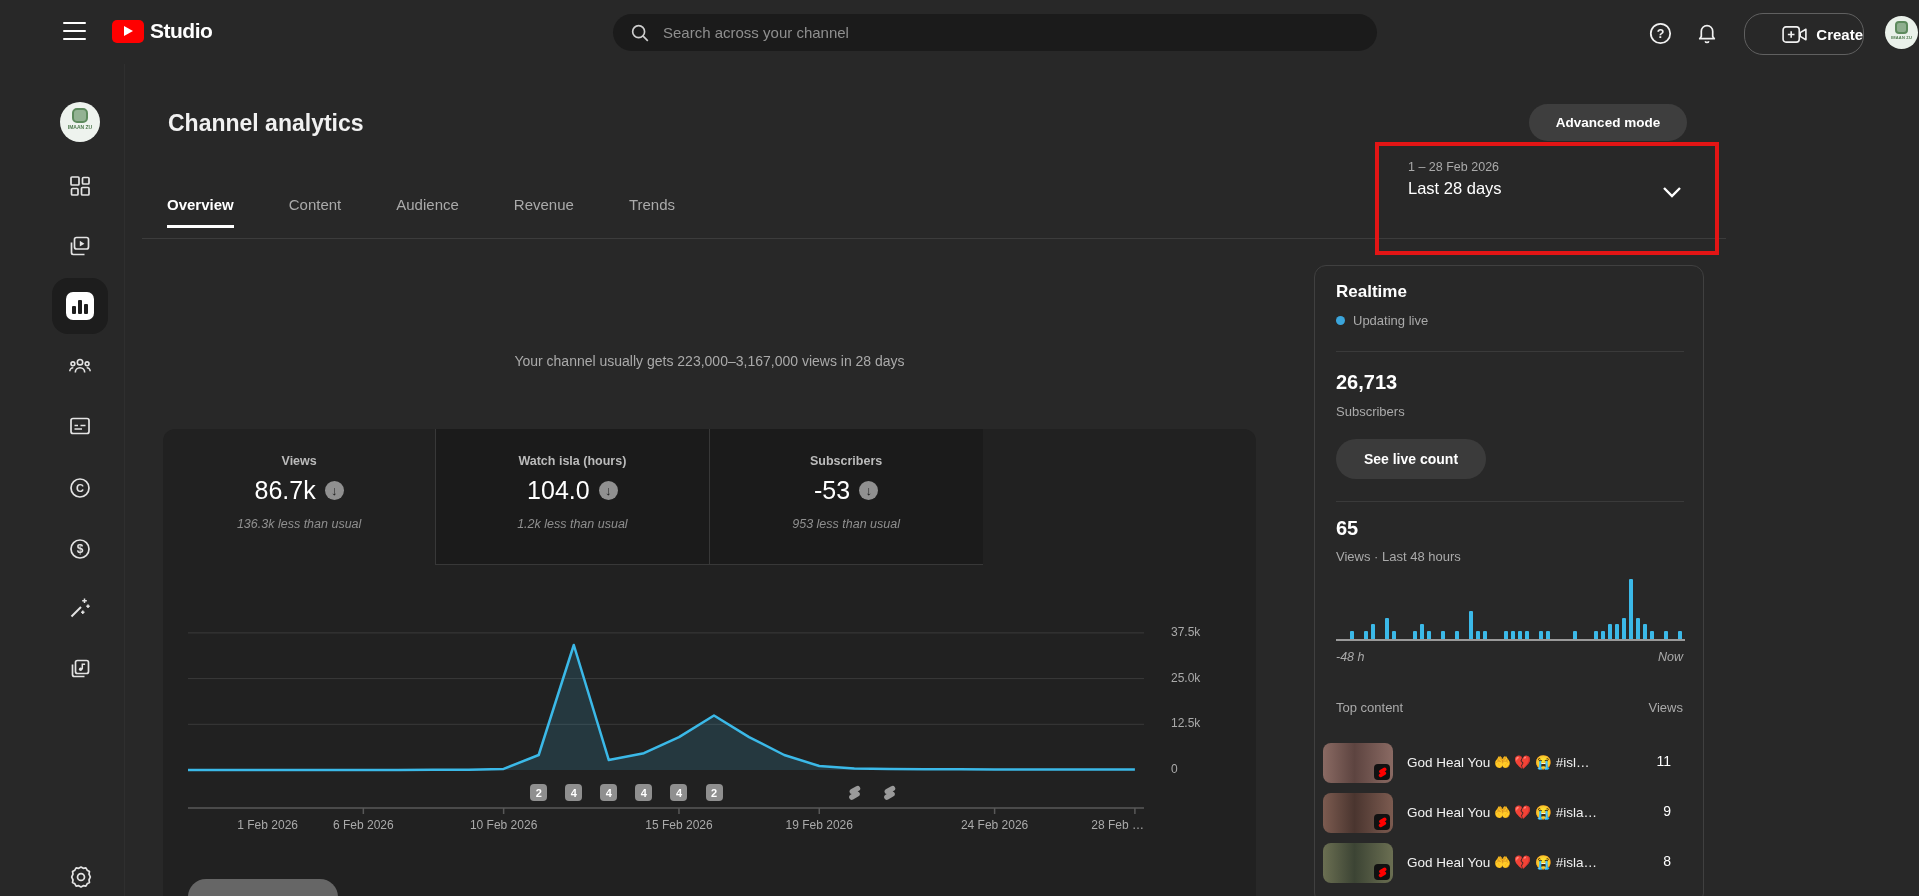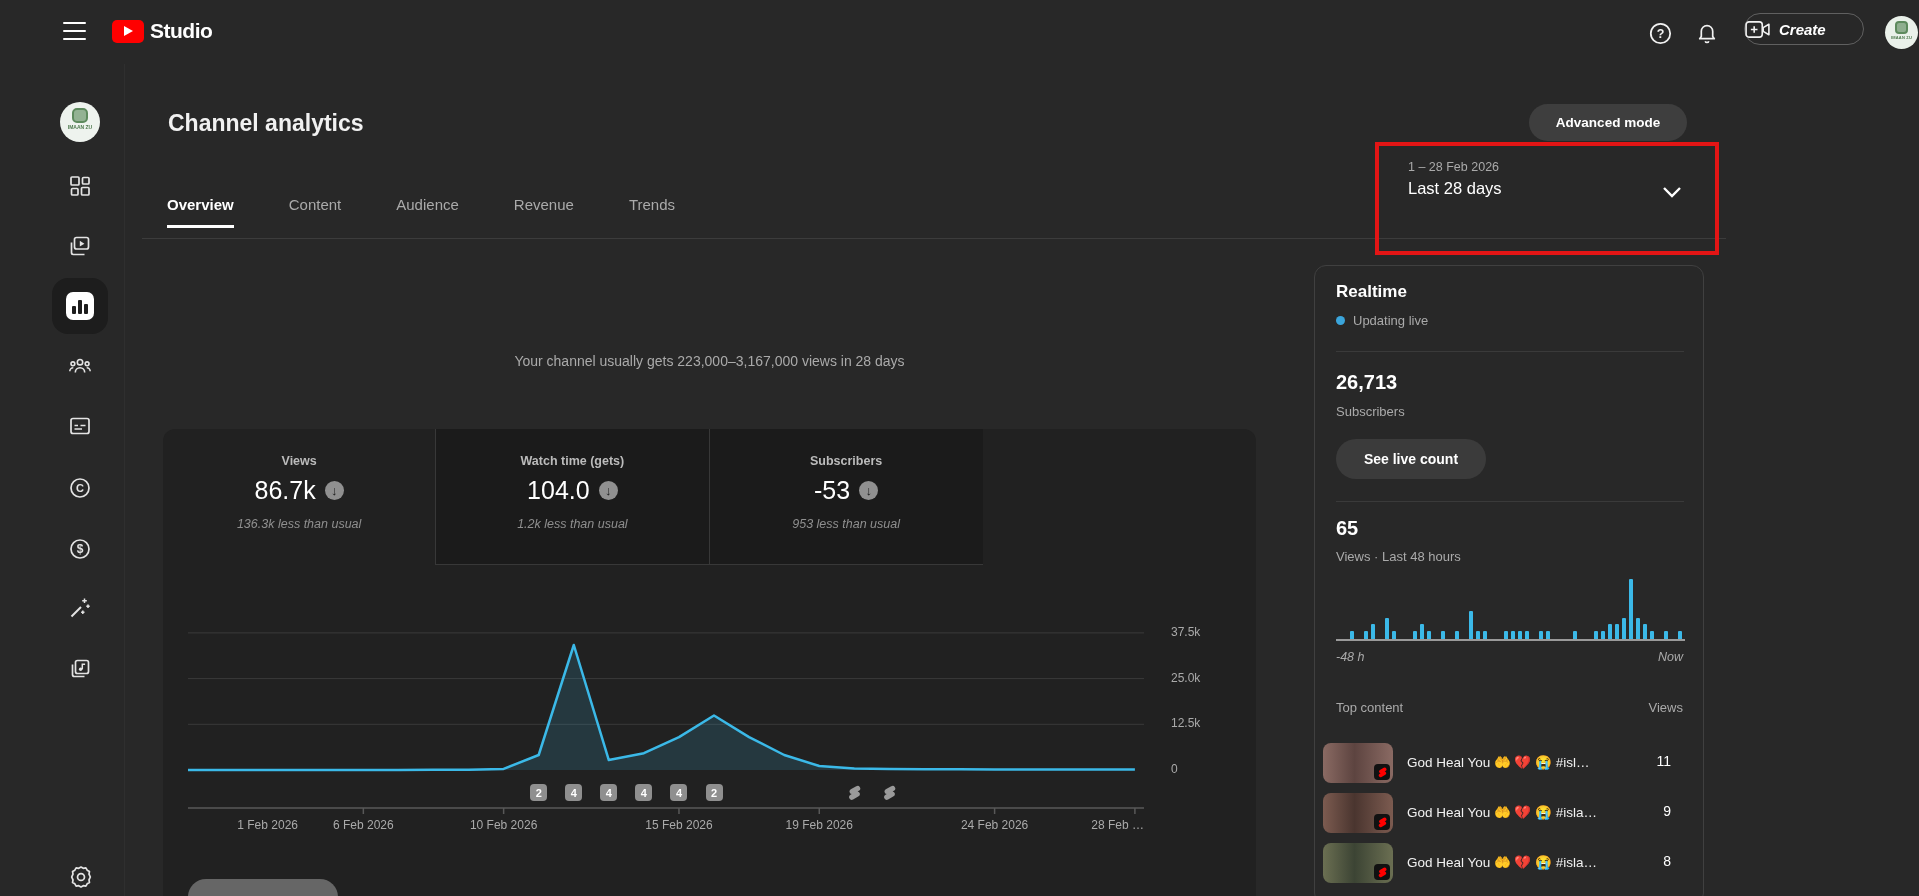--- a/index.html
+++ b/index.html
@@ -17,23 +17,23 @@
   .logo-badge:after { content:""; position:absolute; left:12px; top:6.5px; border-left:9px solid #fff;
     border-top:5px solid transparent; border-bottom:5px solid transparent; }
   .logo-text { color:#fff; font-size:21px; font-weight:700; letter-spacing:-0.5px; }
   .searchbar { position:absolute; left:577px; top:14px; width:764px; height:37px; background:#1b1b1b;
     border-radius:19px; display:flex; align-items:center; padding-left:16px; }
   .searchbar input { background:transparent; border:none; outline:none; color:#ddd; font-size:15px;
     width:660px; margin-left:12px; font-family:"Liberation Sans", sans-serif; }
   .searchbar input::placeholder { color:#8f8f8f; }
   .tb-icon { position:absolute; top:20px; width:26px; height:26px; display:flex; align-items:center;
     justify-content:center; cursor:pointer; }
-  .create-btn { position:absolute; left:1708px; top:13px; width:120px; height:32px; border:1px solid #606060;
-    border-radius:19px; display:flex; align-items:center; justify-content:flex-start; gap:9px; color:#fff;
-    font-size:15px; font-weight:600; cursor:pointer;font-style:italic; }
+  .create-btn { position:absolute; left:1708px; top:13px; width:120px; height:42px; border:1px solid #606060;
+    border-radius:19px; display:flex; align-items:center; justify-content:flex-end; gap:9px; color:#fff;
+    font-size:15px; font-weight:600; cursor:pointer; }
   .avatar { position:absolute; left:1849px; top:16px; width:33px; height:33px; border-radius:50%;
     background:#eaf1ea; overflow:hidden; cursor:pointer; display:flex; flex-direction:column; align-items:center; }
   .avatar .blob { width:13px; height:13px; margin-top:5px; border-radius:4px; background:#8fae8f; border:2px solid #5d8a5d; }
   .avatar .atext { font-size:4px; color:#4e7a4e; font-weight:700; letter-spacing:0.2px; margin-top:1px; }
 
   
   .sidebar { position:absolute; left:0; top:64px; width:89px; height:832px; background:#282828;
     border-right:1px solid #2f2f2f; z-index:10; }
   .side-item { position:absolute; left:32px; width:24px; height:24px; cursor:pointer; }
   .side-avatar { position:absolute; left:24px; top:38px; width:40px; height:40px; border-radius:50%;
@@ -124,20 +124,29 @@
   <div class="topbar">
     <div class="hamburger">
         <span></span>
         <span></span>
         <span></span>
       </div>
     <div class="logo-wrap">
       <div class="logo-badge"></div>
       <div class="logo-text">Studio</div>
     </div>
+    <div class="searchbar">
+      <span>
+        <svg width="22" height="22" viewBox="0 0 24 24">
+            <circle cx="10.5" cy="10.5" r="6.5" fill="none" stroke="#cfcfcf" stroke-width="1.8"></circle>
+            <line x1="15.4" y1="15.4" x2="20.5" y2="20.5" stroke="#cfcfcf" stroke-width="1.8"></line>
+          </svg>
+      </span>
+      <input value="" placeholder="Search across your channel" style="">
+    </div>
     <div class="tb-icon" style="left:1611px;">
       <svg width="25" height="25" viewBox="0 0 24 24">
           <circle cx="12" cy="12" r="9.3" fill="none" stroke="#f1f1f1" stroke-width="1.7"></circle>
           <text x="12" y="16.2" text-anchor="middle" font-size="12" font-weight="700" fill="#f1f1f1" font-family="Liberation Sans, sans-serif">?</text>
         </svg>
     </div>
     <div class="tb-icon" style="left:1658px;">
       <svg width="24" height="24" viewBox="0 0 24 24">
           <path d="M6.3 15.5v-5.2a5.7 5.7 0 0 1 11.4 0v5.2l1.6 2.2H4.7z" fill="none" stroke="#f1f1f1" stroke-width="1.7" stroke-linejoin="round"></path>
           <path d="M10.2 20.2a1.9 1.9 0 0 0 3.6 0" fill="none" stroke="#f1f1f1" stroke-width="1.7"></path>
@@ -272,21 +281,21 @@
             <span>Views</span>
           </div>
           <div class="m-value">
             <span>86.7k</span>
             <span class="arrow-badge">↓</span>
           </div>
           <div class="m-delta">136.3k less than usual</div>
         </div>
         <div class="metric-card dim">
           <div class="m-label">
-            <span>Watch time (gets)</span>
+            <span>Watch isla (hours)</span>
           </div>
           <div class="m-value">
             <span>104.0</span>
             <span class="arrow-badge">↓</span>
           </div>
           <div class="m-delta">1.2k less than usual</div>
         </div>
         <div class="metric-card dim">
           <div class="m-label">
             <span>Subscribers</span>

